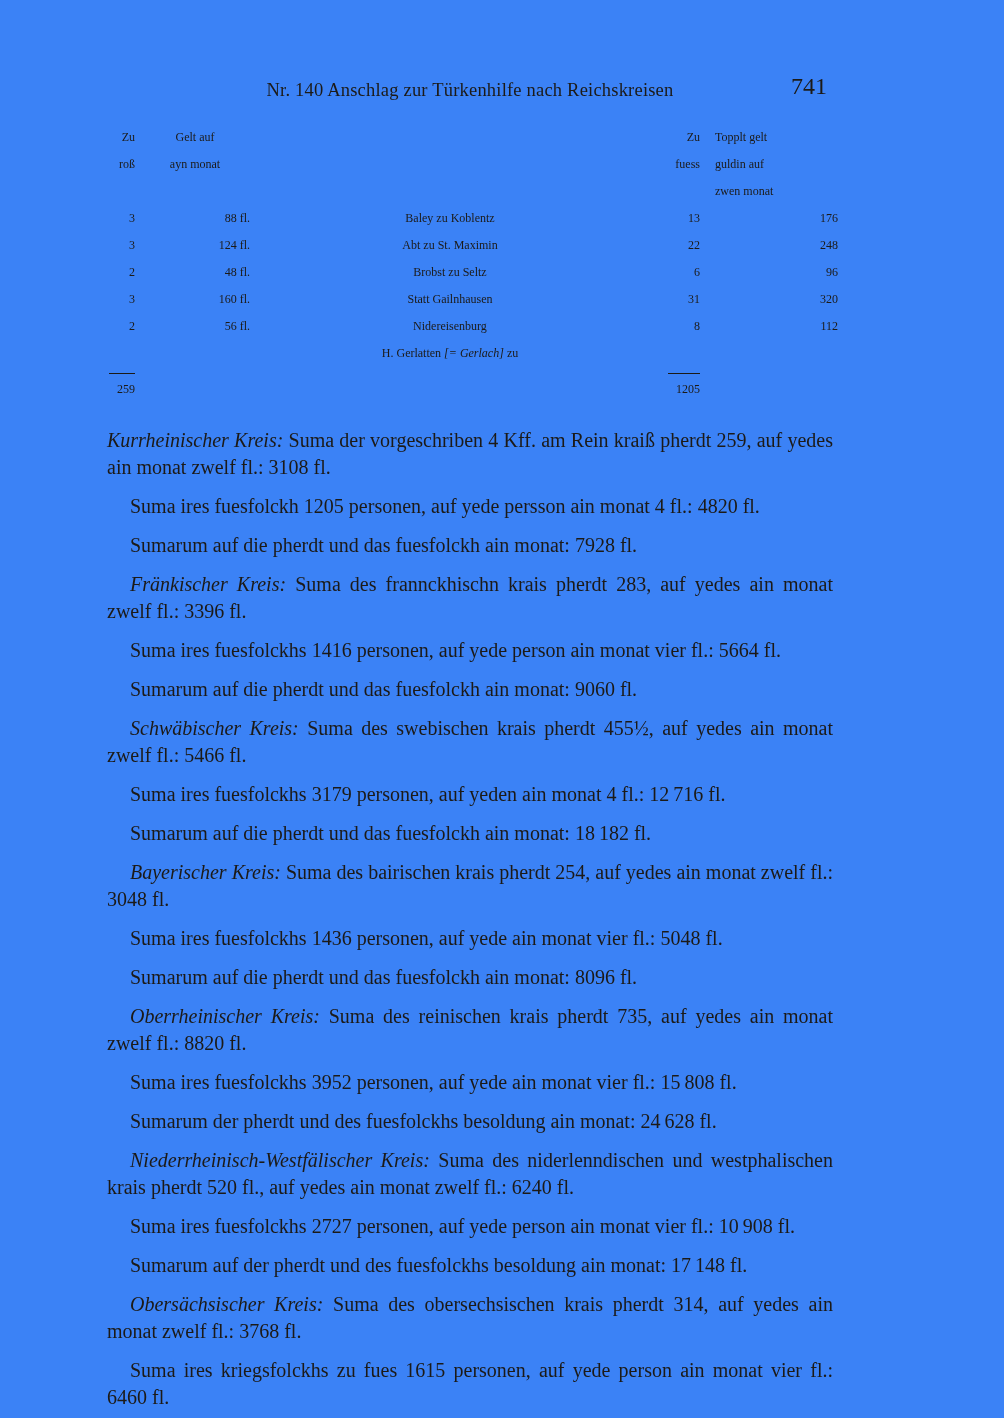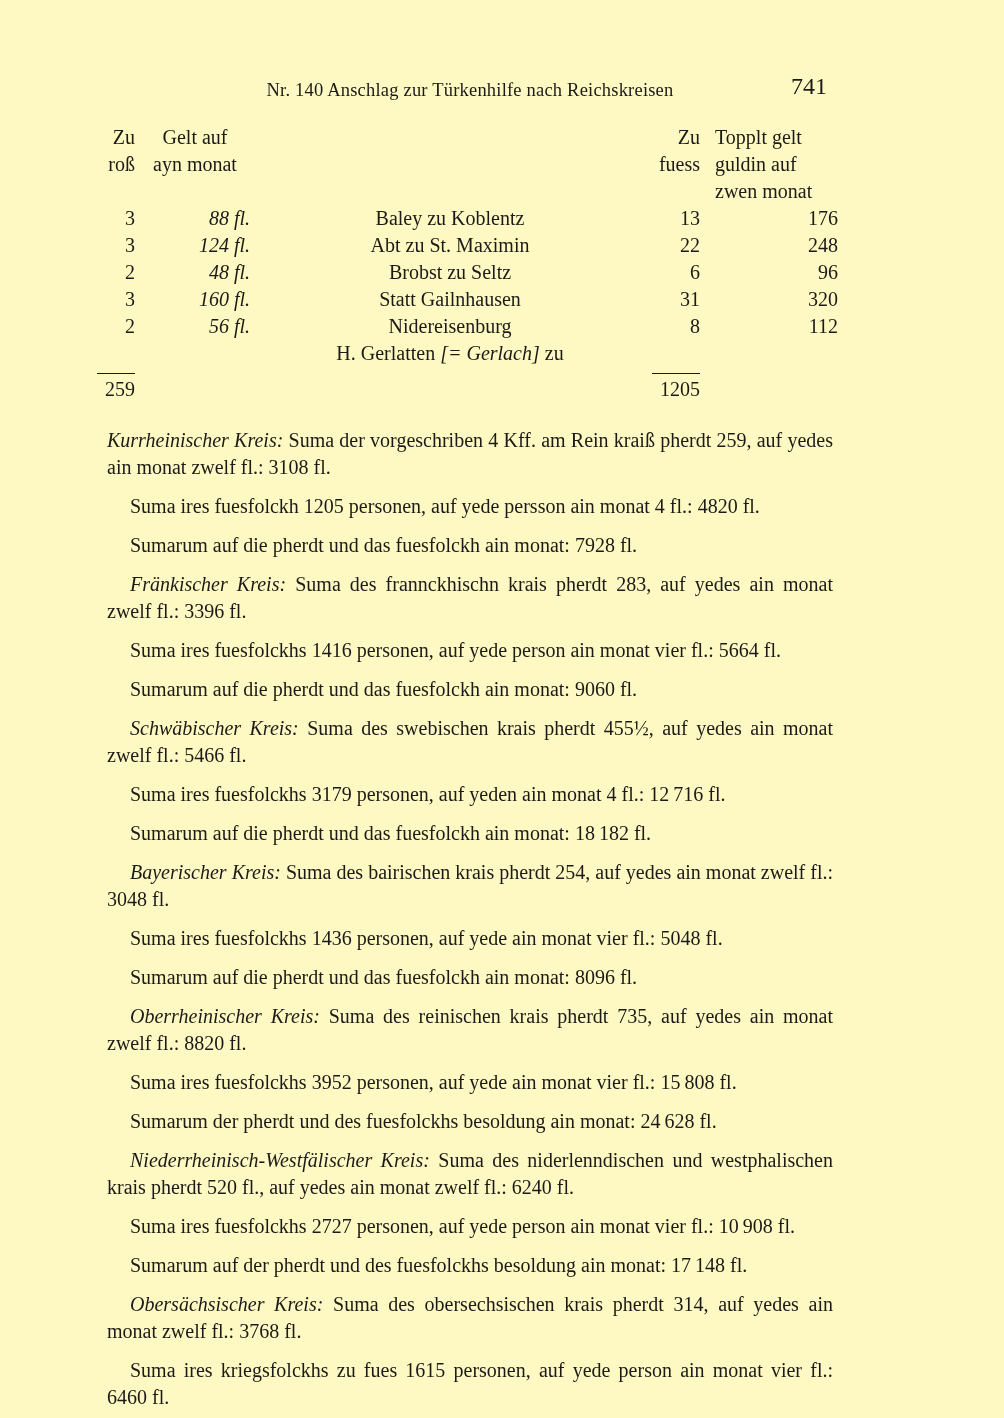--- a/index.html
+++ b/index.html
@@ -1,20 +1,20 @@
 <!DOCTYPE html>
 <html lang="de"><head>
 <meta charset="utf-8">
 <style>
   html, body { margin: 0; padding: 0; background: #ffffff; }
   .page {
     position: relative;
     width: 1004px;
     height: 1418px;
-    background: #fef9c3;
+    background: #3b82f6;
     color: #1c1a17;
     font-family: "Liberation Serif", "DejaVu Serif", serif;
     overflow: hidden;
   }
   .content {
     position: absolute;
     left: 95px;
     top: 78px;
     width: 750px;
   }
@@ -30,28 +30,28 @@
     position: absolute;
     right: 18px;
     top: -6px;
     font-size: 24px;
     line-height: 28px;
   }
   
   .mtable {
     display: grid;
     grid-template-columns: 45px 110px 400px 50px 145px;
-    font-size: 20px;
+    font-size: 12px;
     line-height: 27px;
     margin-top: 16px;
   }
   .mtable > div { align-self: start; }
   .c1 { text-align: right; padding-right: 5px; }
   .c2 { text-align: center; }
-  .c2d { text-align: right; font-style: italic; }
+  .c2d { text-align: right; }
   .c3 { text-align: center; }
   .c4 { text-align: right; }
   .c5 { text-align: right; padding-right: 7px; }
   .c5h { text-align: left; padding-left: 15px; padding-right: 0; }
   .totrow { margin-top: 6px; }
   .total {
     display: inline-block;
     border-top: 1.6px solid #1c1a17;
     padding: 2px 0 0 8px;
     white-space: nowrap;

